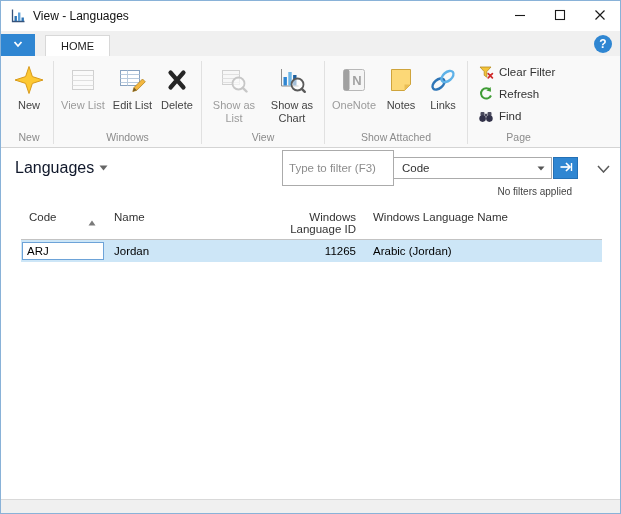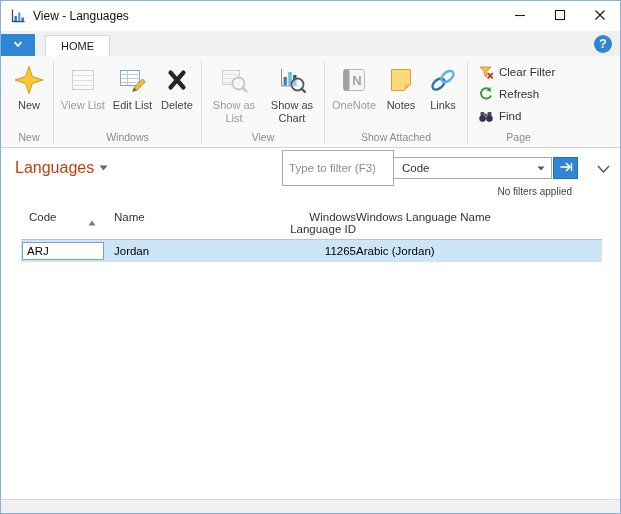--- a/index.html
+++ b/index.html
@@ -49,40 +49,40 @@
   .i32 { width: 32px; height: 32px; display: inline-flex; }
   .smallbtn {
     display: flex; align-items: center; gap: 5px; border: 1px solid transparent;
     background: none; cursor: pointer; padding: 1px 6px 1px 2px;
     font-family: "Liberation Sans", sans-serif; font-size: 11.5px; color: #333;
   }
   .i16 { width: 16px; height: 16px; display: inline-flex; }
 
   
   .page-header { height: 38px; display: flex; align-items: center; padding: 2px 4px 0 14px; background: #fff; flex: 0 0 auto; }
-  .page-title { font-size: 16px; color: #c2410c; cursor: pointer; }
+  .page-title { font-size: 16px; color: #0f172a; cursor: pointer; }
   .title-caret { margin-left: 5px; display: inline-flex; cursor: pointer; }
   .filter-area { margin-left: auto; display: flex; align-items: center; }
   .filter-input { width: 112px; height: 36px; border: 1px solid #ababab; padding: 0 6px; font-family: "Liberation Sans", sans-serif; font-size: 11.5px; color: #444; outline: none; }
   .filter-input::placeholder { color: #8c8c8c; }
   .filter-col { width: 158px; height: 22px; border: 1px solid #ababab; border-left: none; display: flex; align-items: center; padding: 0 6px 0 8px; font-size: 11.5px; color: #333; background: #fff; cursor: pointer; }
   .filter-col .dd-caret { margin-left: auto; display: inline-flex; }
   .go-btn { width: 25px; height: 22px; background: #2f86d2; border: 1px solid #2470b5; display: flex; align-items: center; justify-content: center; cursor: pointer; margin-left: 1px; }
   .collapse-btn { width: 26px; height: 24px; margin-left: 12px; background: none; border: none; display: flex; align-items: center; justify-content: center; cursor: pointer; }
 
   .filter-status { height: 20px; text-align: right; padding-right: 48px; font-size: 10px; color: #444; flex: 0 0 auto; }
 
   
   .grid { flex: 1 1 auto; display: flex; flex-direction: column; padding-left: 20px; background: #fff; overflow: hidden; }
   .grid-header { display: flex; align-items: flex-start; padding-top: 5px; min-height: 34px; border-bottom: 1px solid #c3c3c3; margin-right: 18px; font-size: 11.5px; color: #333; }
   .col-code  { width: 85px;  padding-left: 8px; position: relative; }
   .col-name  { width: 130px; padding-left: 8px; }
   .col-wlid  { width: 120px; text-align: right; }
   .col-wlid .wrapspan { display: inline-block; width: 80px; text-align: right; }
-  .col-wlname { flex: 1; }
+  .col-wlname { flex: 1; padding-left: 17px; }
   .sort-ind { position: absolute; right: 10px; top: 9px; display: inline-flex; }
   .grid-row { display: flex; align-items: center; height: 22px; margin-right: 18px; font-size: 11.5px; color: #000; cursor: pointer; }
   .grid-row.selected { background: #cde6f7; }
   .cell-box { display: inline-block; width: 82px; height: 18px; line-height: 16px; background: #fff; border: 1px solid #6da3d8; padding: 0 4px; margin-left: 1px; }
   .grid-filler { flex: 1; background: #fff; }
 
   
   .bottom-strip { height: 14px; background: #f0f0f0; border-top: 1px solid #d9d9d9; flex: 0 0 auto; }
 </style>
 </head>

